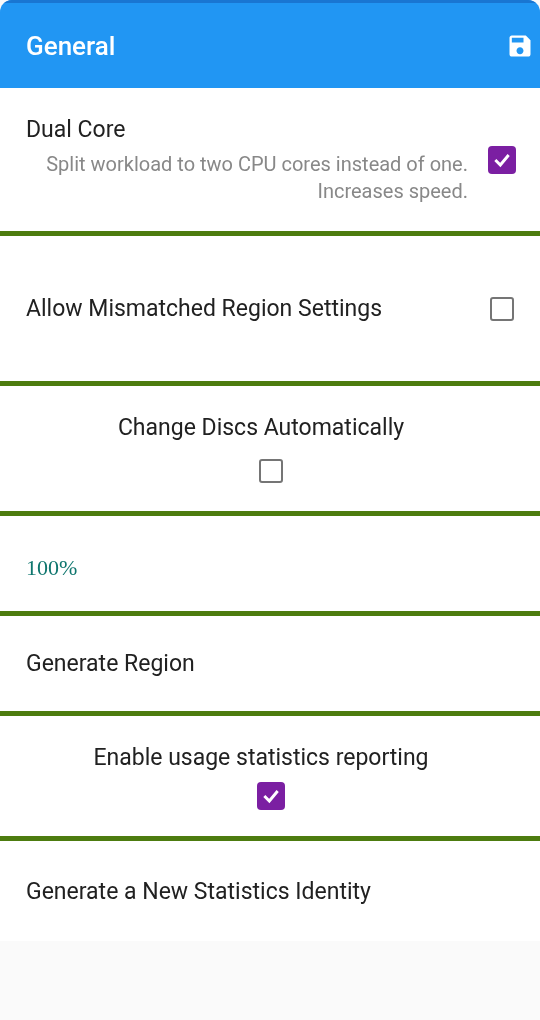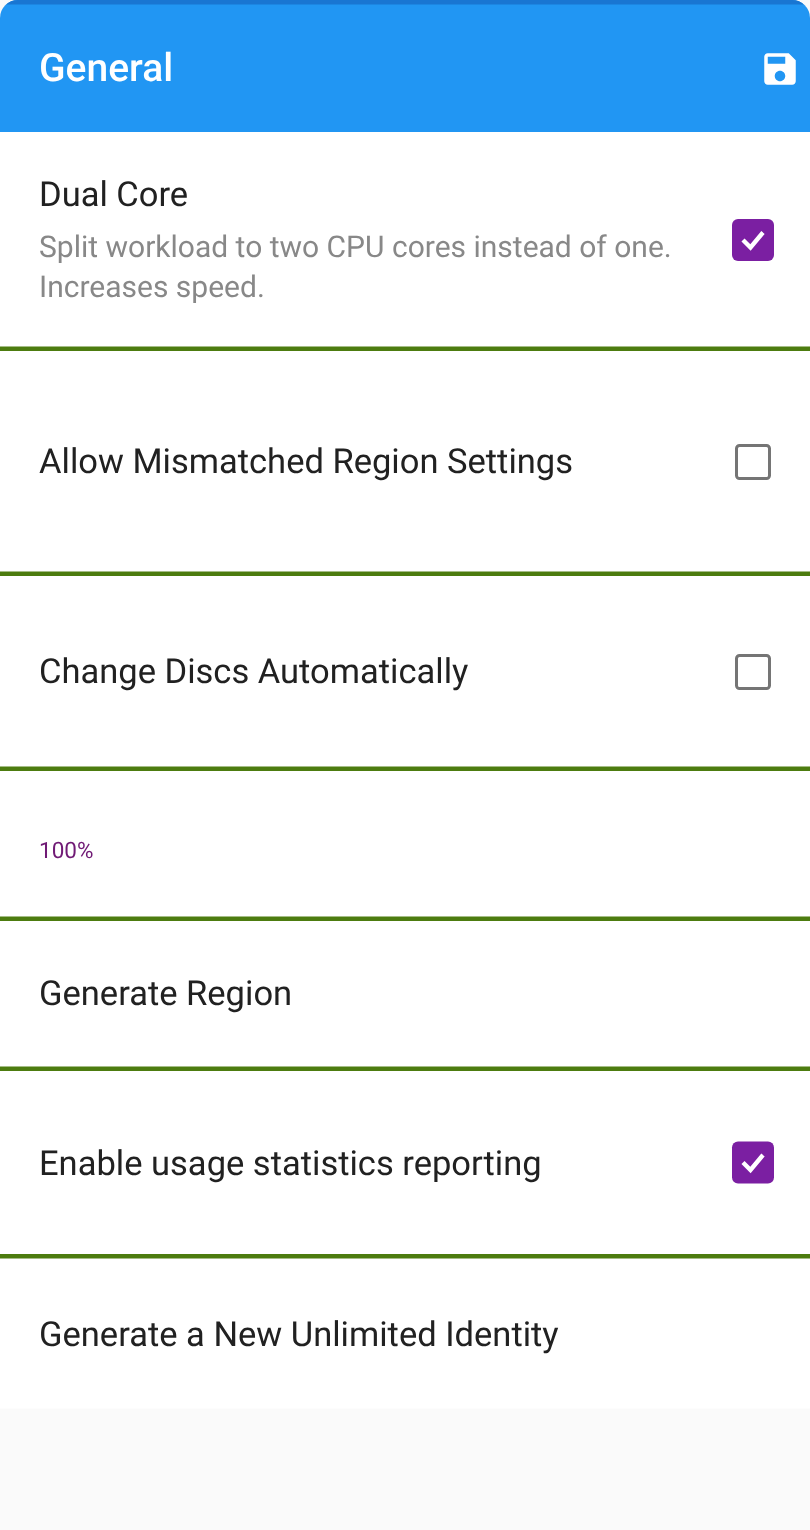--- a/index.html
+++ b/index.html
@@ -39,42 +39,44 @@
       fill: #ffffff;
     }
     .settings-list {
       background: #ffffff;
     }
     .setting-row {
       display: flex;
       align-items: center;
       justify-content: space-between;
       padding: 26px 24px 26px 26px;
-      border-bottom: 3px solid #4d7c0f;
+      border-bottom: 5px solid #4d7c0f;
       min-height: 100px;
     }
     .setting-text {
       flex: 1;
       padding-right: 20px;
     }
     .setting-title {
       font-size: 23px;
       color: #212121;
       line-height: 1.35;
     }
     .setting-desc {
       font-size: 20px;
       color: #888888;
       margin-top: 6px;
       line-height: 1.35;
+      text-align: right;
     }
     .setting-value {
-      font-size: 15px;
-      color: #701a75;
+      font-size: 22px;
+      color: #0f766e;
       margin-top: 8px;
+      font-family: Liberation Serif, serif;
     }
     .checkbox {
       width: 28px;
       height: 28px;
       flex-shrink: 0;
       display: flex;
       align-items: center;
       justify-content: center;
     }
     .checkbox-unchecked {
@@ -133,53 +135,53 @@
 
   <div class="setting-row" style="min-height:150px;">
     <div class="setting-text">
       <div class="setting-title">Allow Mismatched Region Settings</div>
     </div>
     <div class="checkbox">
       <div class="checkbox-unchecked"></div>
     </div>
   </div>
 
-  <div class="setting-row" style="min-height:130px;">
+  <div class="setting-row" style="min-height:130px;flex-direction:column;">
     <div class="setting-text">
       <div class="setting-title">Change Discs Automatically</div>
     </div>
     <div class="checkbox">
       <div class="checkbox-unchecked"></div>
     </div>
   </div>
 
   <div class="setting-row">
     <div class="setting-text">
       <div class="setting-value">100%</div>
     </div>
   </div>
 
   <div class="setting-row">
     <div class="setting-text">
       <div class="setting-title">Generate Region</div>
     </div>
   </div>
 
-  <div class="setting-row" style="min-height:125px;">
+  <div class="setting-row" style="min-height:125px;flex-direction:column;">
     <div class="setting-text">
       <div class="setting-title">Enable usage statistics reporting</div>
     </div>
     <div class="checkbox">
       <div class="checkbox-checked">
         <svg viewBox="0 0 24 24">
             <polyline points="4,12 10,18 20,6"></polyline>
           </svg>
       </div>
     </div>
   </div>
 
   <div class="setting-row row-no-border">
     <div class="setting-text">
-      <div class="setting-title">Generate a New Unlimited Identity</div>
+      <div class="setting-title">Generate a New Statistics Identity</div>
     </div>
   </div>
 
 </div>
 
 </body></html>

